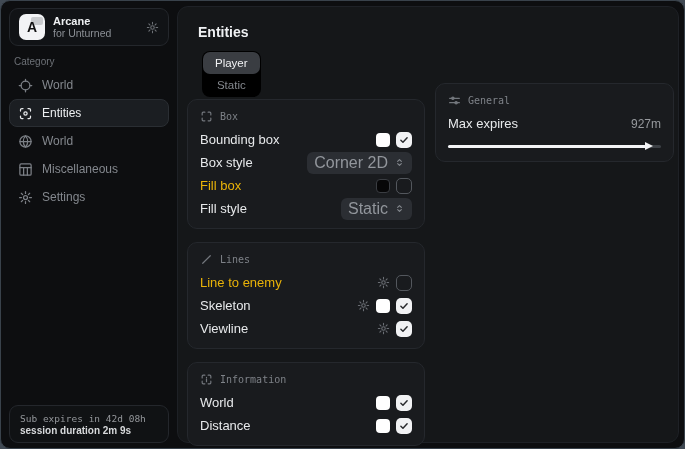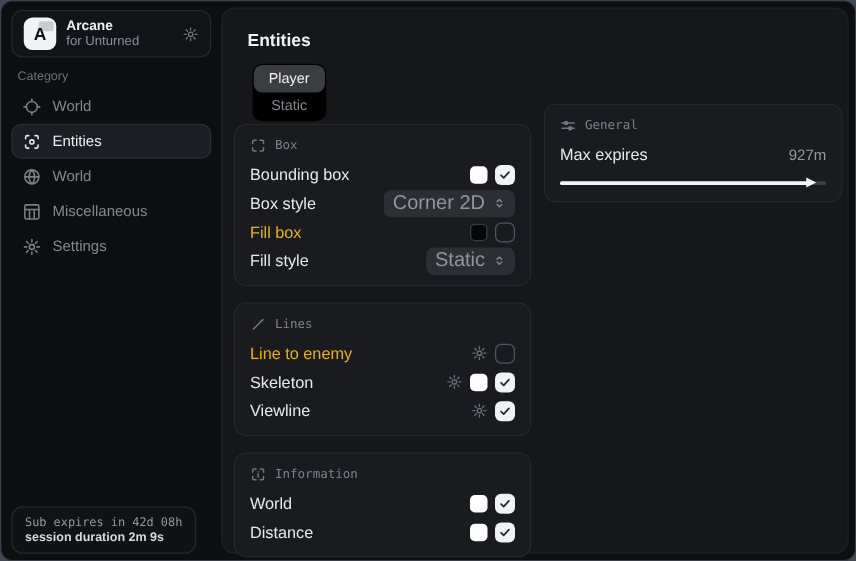--- a/index.html
+++ b/index.html
@@ -17,21 +17,21 @@
   .logo-sub{font-size:10.5px;color:#8b8f95;}
   .icon{display:inline-flex;align-items:center;justify-content:center;}
   .icon svg{display:block;}
   .logo-gear{color:#6d7176;}
   .category-label{position:absolute;left:13px;top:55px;font-size:10px;color:#6c7076;}
   .nav{position:absolute;left:8px;right:8px;top:70px;}
   .nav-item{height:28px;display:flex;align-items:center;gap:9px;padding:0 8px;border-radius:8px;color:#84888e;font-size:12px;border:1px solid transparent;cursor:default;}
   .nav-item .icon{color:#7b7f85;}
   .nav-item.active{background:#1b1e22;border-color:#2a2e33;color:#edeff1;}
   .nav-item.active .icon{color:#e8eaec;}
-  .sub-card{position:absolute;left:8px;bottom:5px;width:148px;height:38px;border:1px solid #24272c;border-radius:9px;background:#101214;padding:5px 10px 4px;display:flex;flex-direction:column;justify-content:center;gap:1px;}
+  .sub-card{position:absolute;left:8px;bottom:5px;width:160px;height:38px;border:1px solid #24272c;border-radius:9px;background:#101214;padding:5px 10px 4px;display:flex;flex-direction:column;justify-content:center;gap:1px;}
   .sub-line1{font-family:"DejaVu Sans Mono",monospace;font-size:9.5px;color:#94979b;white-space:nowrap;}
   .sub-line2{font-size:10px;font-weight:600;color:#d7d9db;white-space:nowrap;}
 
   
   .panel{position:absolute;left:176px;top:5px;right:5px;bottom:5px;background:#151719;border:1px solid #1e2126;border-radius:11px;}
   .panel-title{position:absolute;left:20px;top:17px;font-size:14px;font-weight:bold;color:#eff1f3;}
   .tabs{position:absolute;left:24px;top:44px;display:flex;background:#000000;border-radius:8px;padding:1px;flex-direction:column;}
   .tab{border:none;background:transparent;color:#84888e;font-size:11.5px;font-family:"Liberation Sans",sans-serif;padding:5px 12px;border-radius:7px;cursor:default;}
   .tab.active{background:#3a3d42;color:#f1f2f4;}
 

